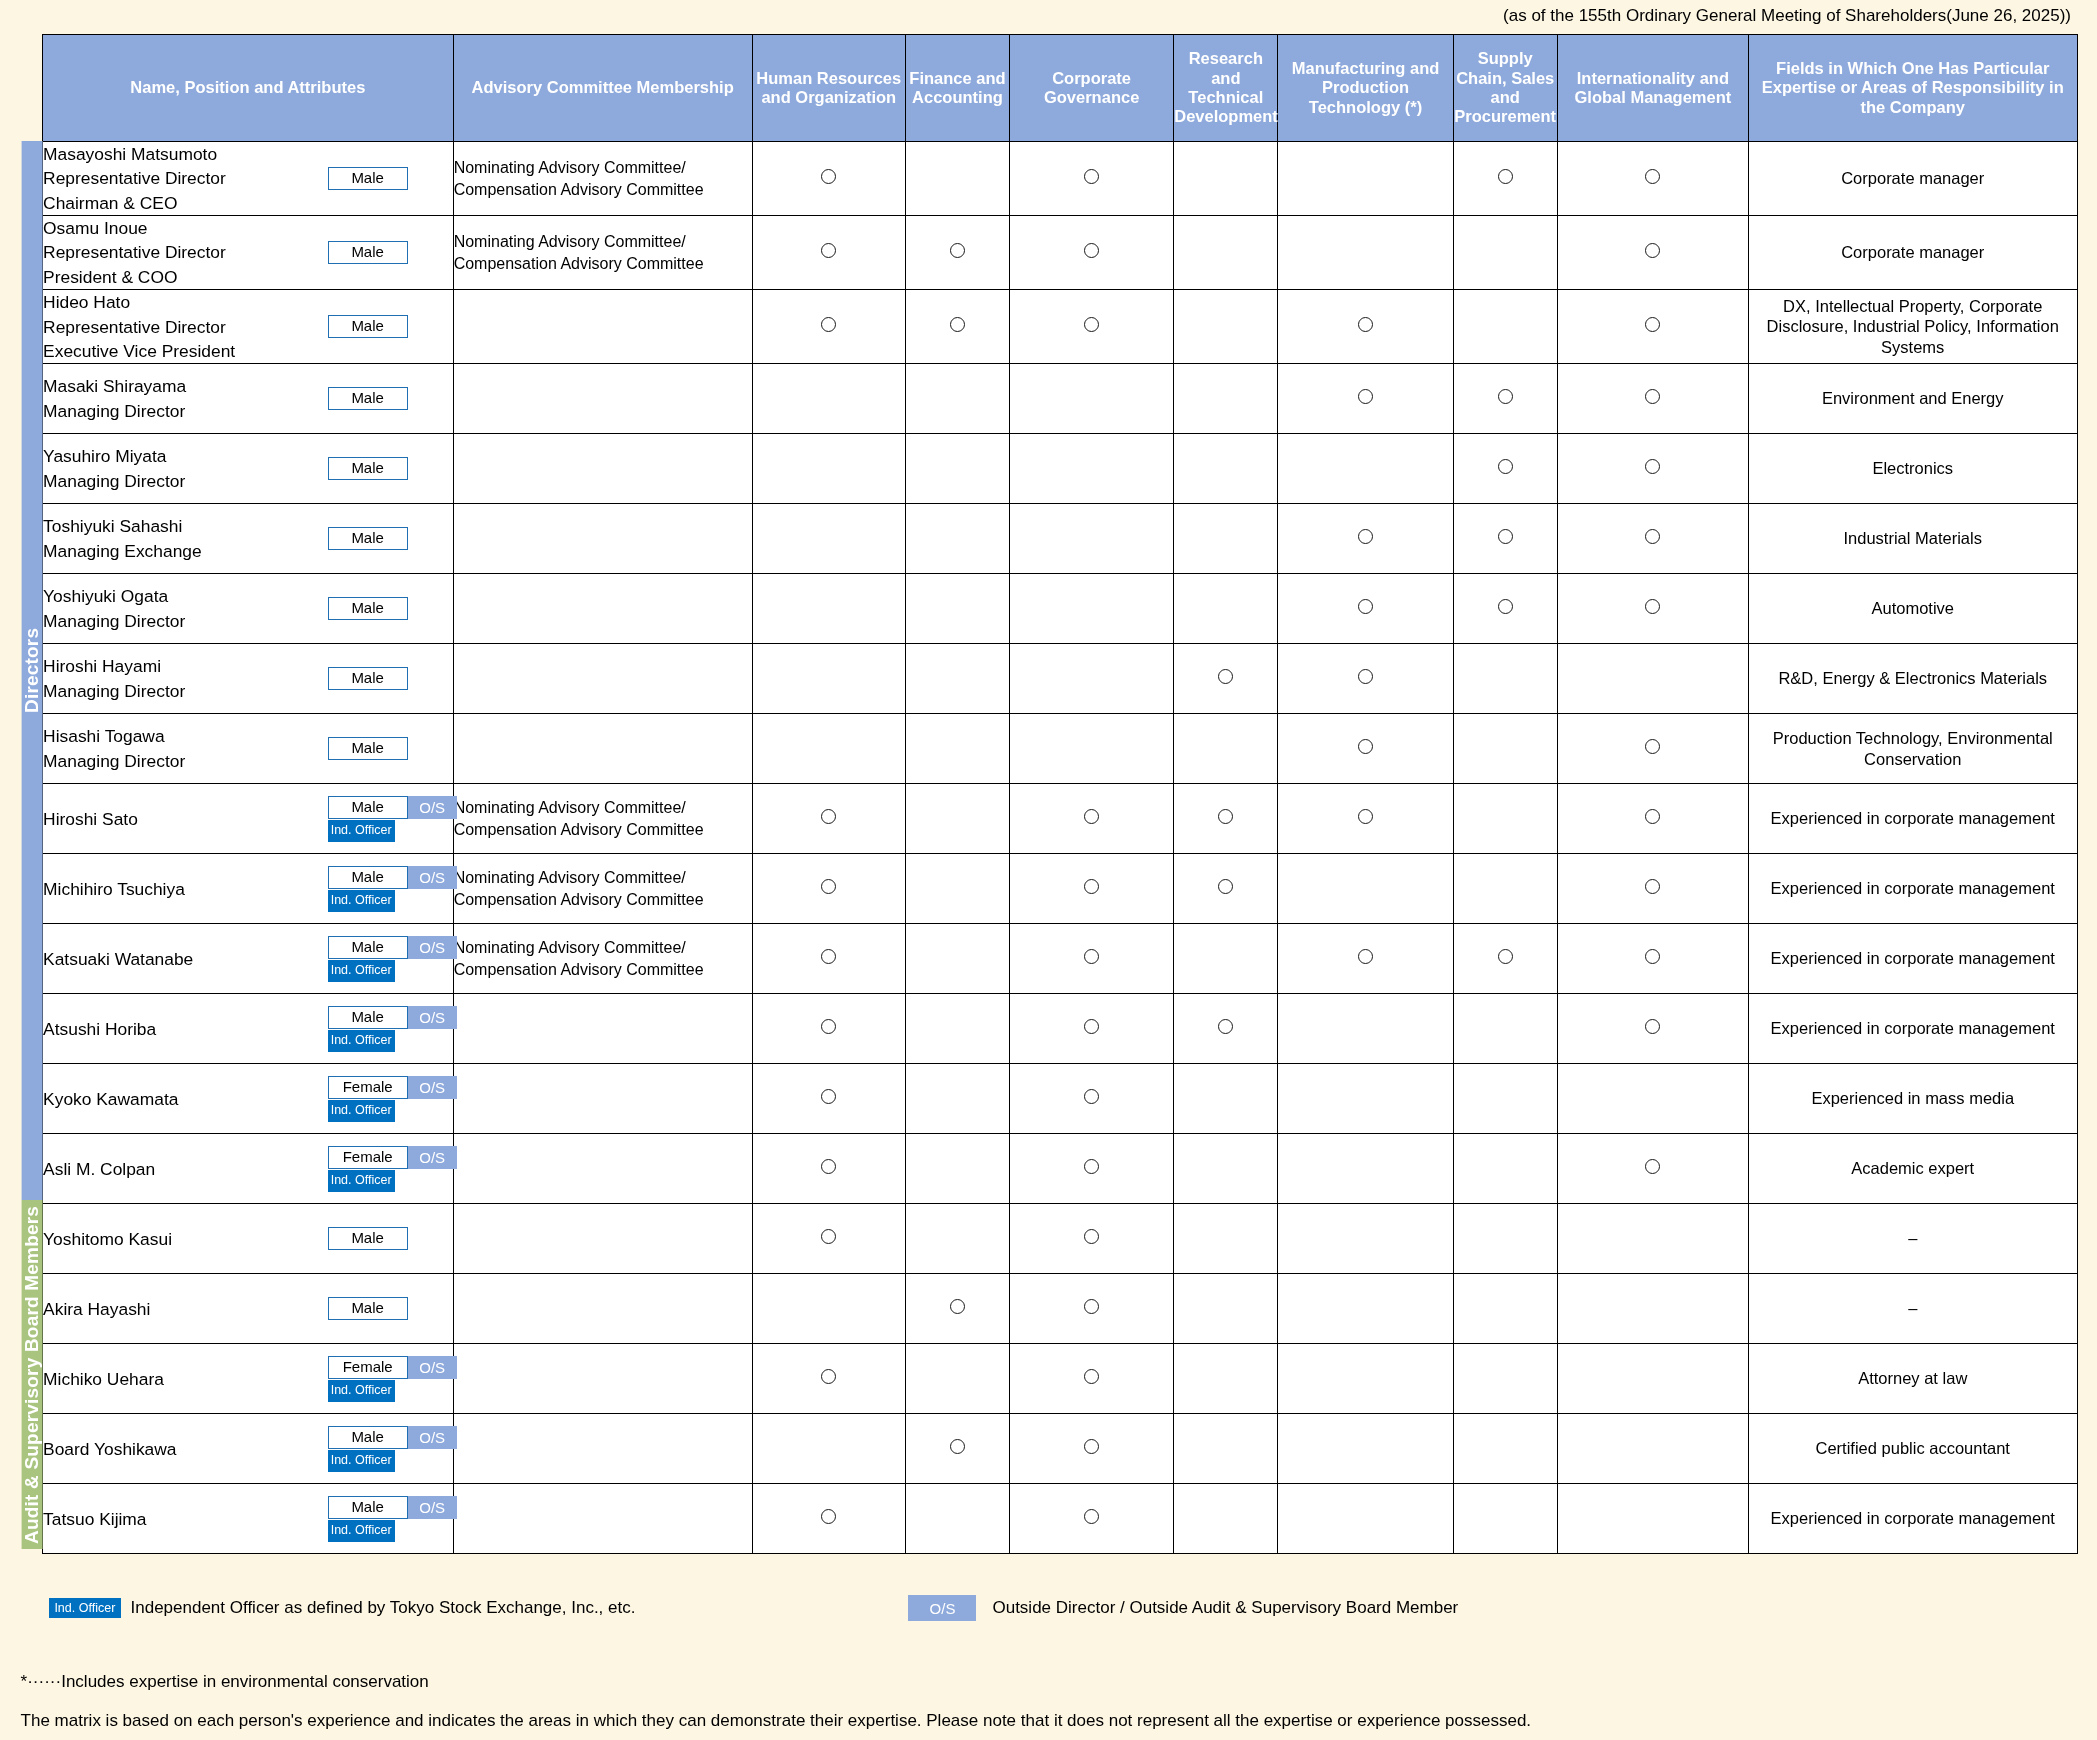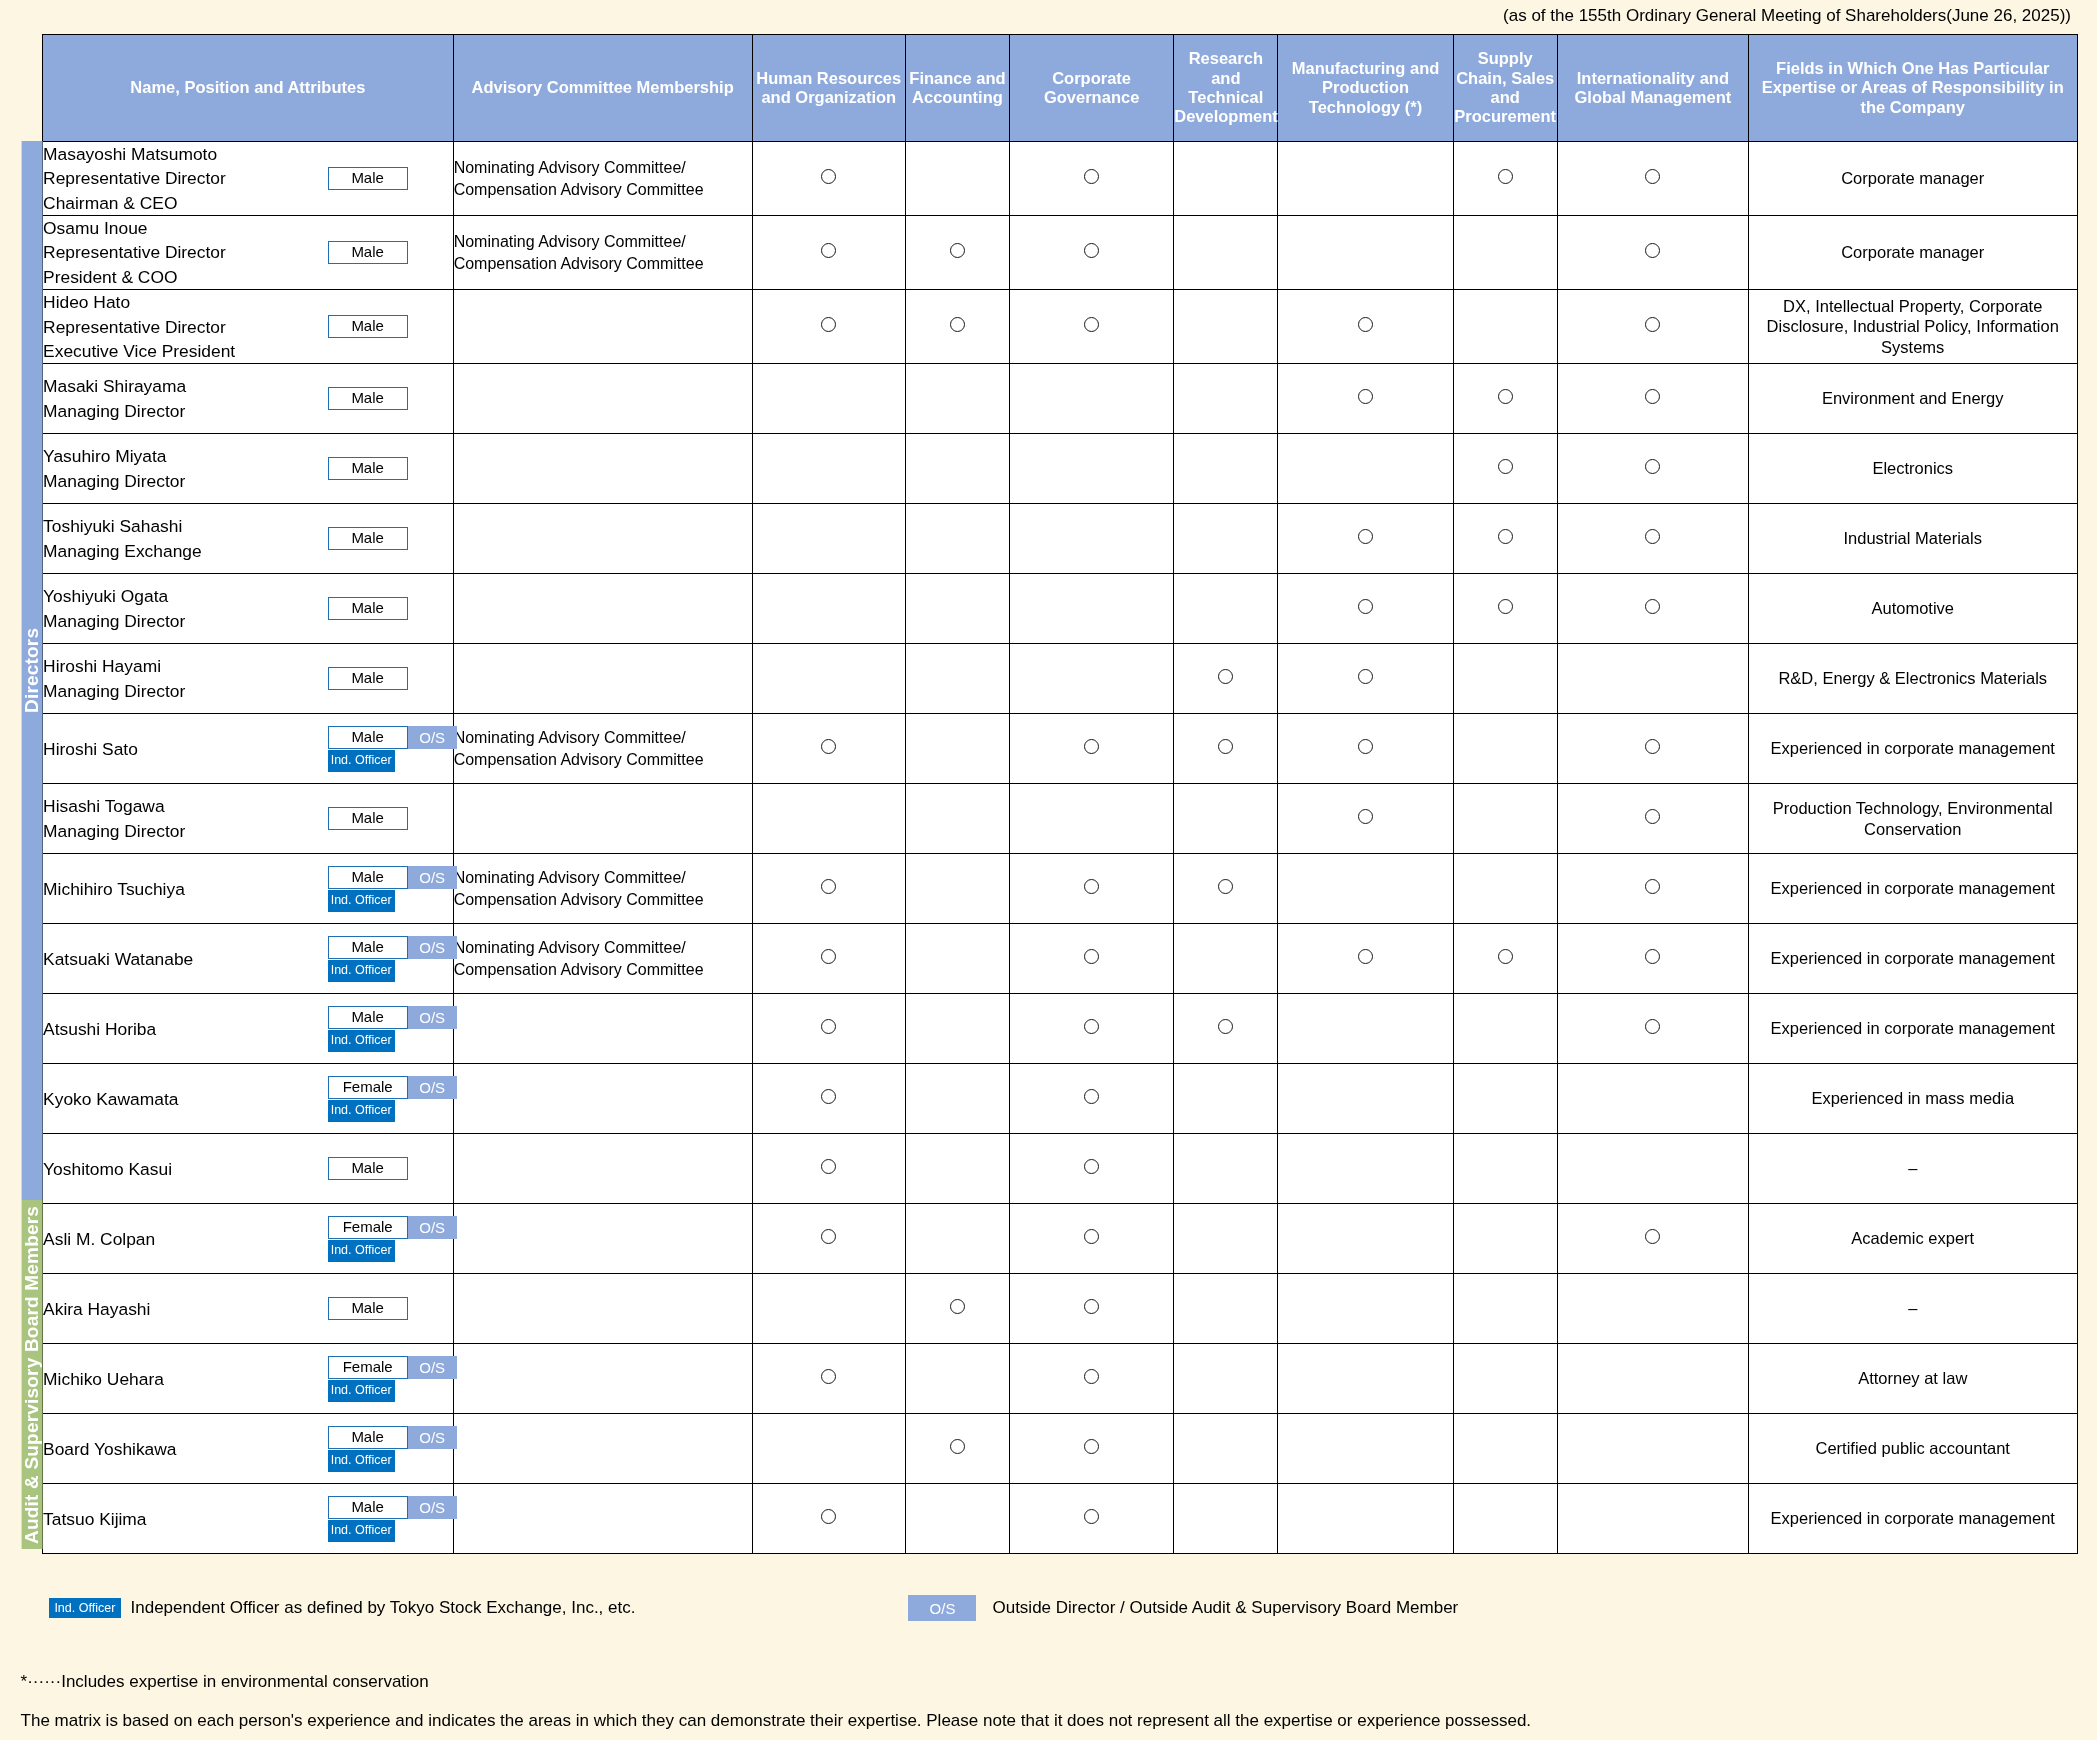--- a/index.html
+++ b/index.html
@@ -409,45 +409,20 @@
             <td class="mark"></td>
             <td class="mark"><span class="circ"></span></td>
             <td class="mark"><span class="circ"></span></td>
             <td class="mark"></td>
             <td class="mark"></td>
             <td class="fields">R&amp;D, Energy &amp; Electronics Materials</td>
           </tr>
           <tr>
             <td class="namecell">
               <div class="nameflex">
-                <div class="nameblock">Hiroshi Sato</div>
-                <div class="badges">
-                  <div class="badgerow">
-                    <span class="b-gender">Male</span>
-                    <span class="b-os">O/S</span>
-                  </div>
-                  <div class="badgerow">
-                    <span class="b-ind">Ind. Officer</span>
-                  </div>
-                </div>
-              </div>
-            </td>
-            <td class="acm">Nominating Advisory Committee/ Compensation Advisory Committee</td>
-            <td class="mark"><span class="circ"></span></td>
-            <td class="mark"></td>
-            <td class="mark"><span class="circ"></span></td>
-            <td class="mark"><span class="circ"></span></td>
-            <td class="mark"><span class="circ"></span></td>
-            <td class="mark"></td>
-            <td class="mark"><span class="circ"></span></td>
-            <td class="fields">Experienced in corporate management</td>
-          </tr>
-          <tr>
-            <td class="namecell">
-              <div class="nameflex">
                 <div class="nameblock">Hisashi Togawa
 Managing Director</div>
                 <div class="badges">
                   <div class="badgerow">
                     <span class="b-gender">Male</span>
                   </div>
                 </div>
               </div>
             </td>
             <td class="acm"></td>
@@ -456,20 +431,45 @@
             <td class="mark"></td>
             <td class="mark"></td>
             <td class="mark"><span class="circ"></span></td>
             <td class="mark"></td>
             <td class="mark"><span class="circ"></span></td>
             <td class="fields">Production Technology, Environmental Conservation</td>
           </tr>
           <tr>
             <td class="namecell">
               <div class="nameflex">
+                <div class="nameblock">Hiroshi Sato</div>
+                <div class="badges">
+                  <div class="badgerow">
+                    <span class="b-gender">Male</span>
+                    <span class="b-os">O/S</span>
+                  </div>
+                  <div class="badgerow">
+                    <span class="b-ind">Ind. Officer</span>
+                  </div>
+                </div>
+              </div>
+            </td>
+            <td class="acm">Nominating Advisory Committee/ Compensation Advisory Committee</td>
+            <td class="mark"><span class="circ"></span></td>
+            <td class="mark"></td>
+            <td class="mark"><span class="circ"></span></td>
+            <td class="mark"><span class="circ"></span></td>
+            <td class="mark"><span class="circ"></span></td>
+            <td class="mark"></td>
+            <td class="mark"><span class="circ"></span></td>
+            <td class="fields">Experienced in corporate management</td>
+          </tr>
+          <tr>
+            <td class="namecell">
+              <div class="nameflex">
                 <div class="nameblock">Michihiro Tsuchiya</div>
                 <div class="badges">
                   <div class="badgerow">
                     <span class="b-gender">Male</span>
                     <span class="b-os">O/S</span>
                   </div>
                   <div class="badgerow">
                     <span class="b-ind">Ind. Officer</span>
                   </div>
                 </div>
@@ -556,62 +556,62 @@
             <td class="mark"><span class="circ"></span></td>
             <td class="mark"></td>
             <td class="mark"></td>
             <td class="mark"></td>
             <td class="mark"></td>
             <td class="fields">Experienced in mass media</td>
           </tr>
           <tr>
             <td class="namecell">
               <div class="nameflex">
+                <div class="nameblock">Asli M. Colpan</div>
+                <div class="badges">
+                  <div class="badgerow">
+                    <span class="b-gender">Female</span>
+                    <span class="b-os">O/S</span>
+                  </div>
+                  <div class="badgerow">
+                    <span class="b-ind">Ind. Officer</span>
+                  </div>
+                </div>
+              </div>
+            </td>
+            <td class="acm"></td>
+            <td class="mark"><span class="circ"></span></td>
+            <td class="mark"></td>
+            <td class="mark"><span class="circ"></span></td>
+            <td class="mark"></td>
+            <td class="mark"></td>
+            <td class="mark"></td>
+            <td class="mark"><span class="circ"></span></td>
+            <td class="fields">Academic expert</td>
+          </tr>
+          <tr>
+            <td class="namecell">
+              <div class="nameflex">
                 <div class="nameblock">Yoshitomo Kasui</div>
                 <div class="badges">
                   <div class="badgerow">
                     <span class="b-gender">Male</span>
                   </div>
                 </div>
               </div>
             </td>
             <td class="acm"></td>
             <td class="mark"><span class="circ"></span></td>
             <td class="mark"></td>
             <td class="mark"><span class="circ"></span></td>
             <td class="mark"></td>
             <td class="mark"></td>
             <td class="mark"></td>
             <td class="mark"></td>
             <td class="fields">–</td>
-          </tr>
-          <tr>
-            <td class="namecell">
-              <div class="nameflex">
-                <div class="nameblock">Asli M. Colpan</div>
-                <div class="badges">
-                  <div class="badgerow">
-                    <span class="b-gender">Female</span>
-                    <span class="b-os">O/S</span>
-                  </div>
-                  <div class="badgerow">
-                    <span class="b-ind">Ind. Officer</span>
-                  </div>
-                </div>
-              </div>
-            </td>
-            <td class="acm"></td>
-            <td class="mark"><span class="circ"></span></td>
-            <td class="mark"></td>
-            <td class="mark"><span class="circ"></span></td>
-            <td class="mark"></td>
-            <td class="mark"></td>
-            <td class="mark"></td>
-            <td class="mark"><span class="circ"></span></td>
-            <td class="fields">Academic expert</td>
           </tr>
           <tr>
             <td class="namecell">
               <div class="nameflex">
                 <div class="nameblock">Akira Hayashi</div>
                 <div class="badges">
                   <div class="badgerow">
                     <span class="b-gender">Male</span>
                   </div>
                 </div>

